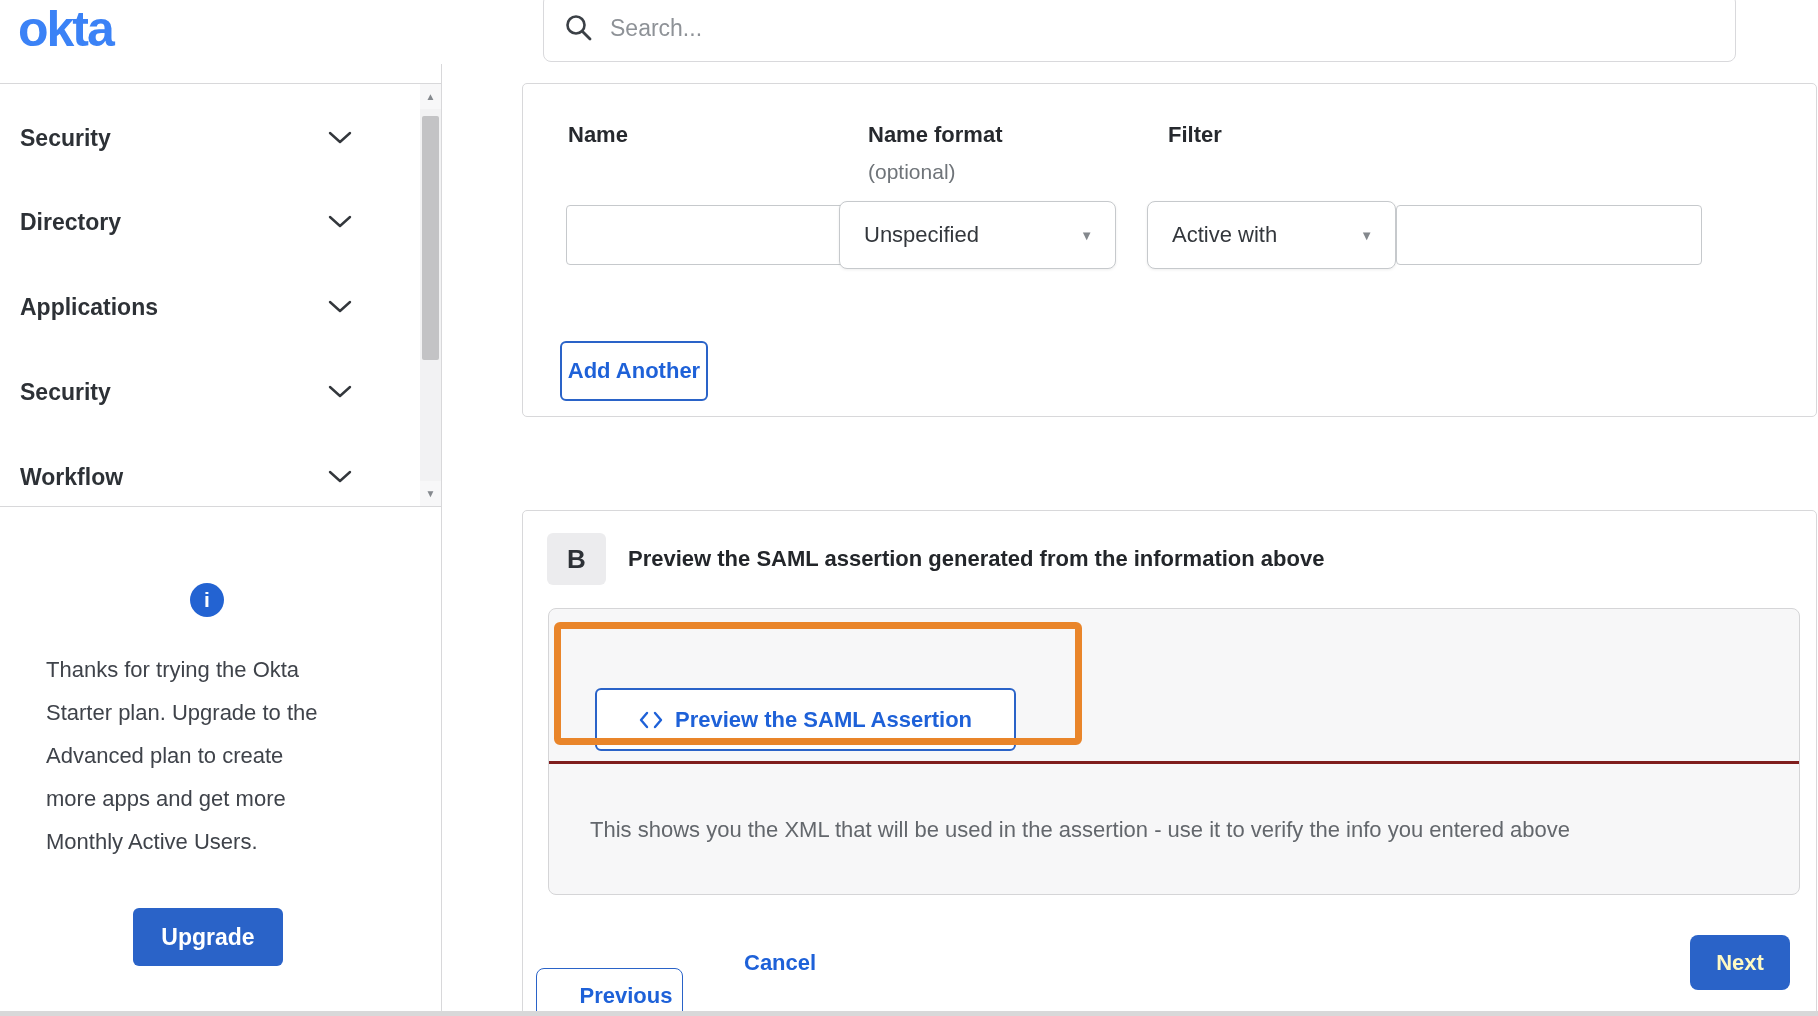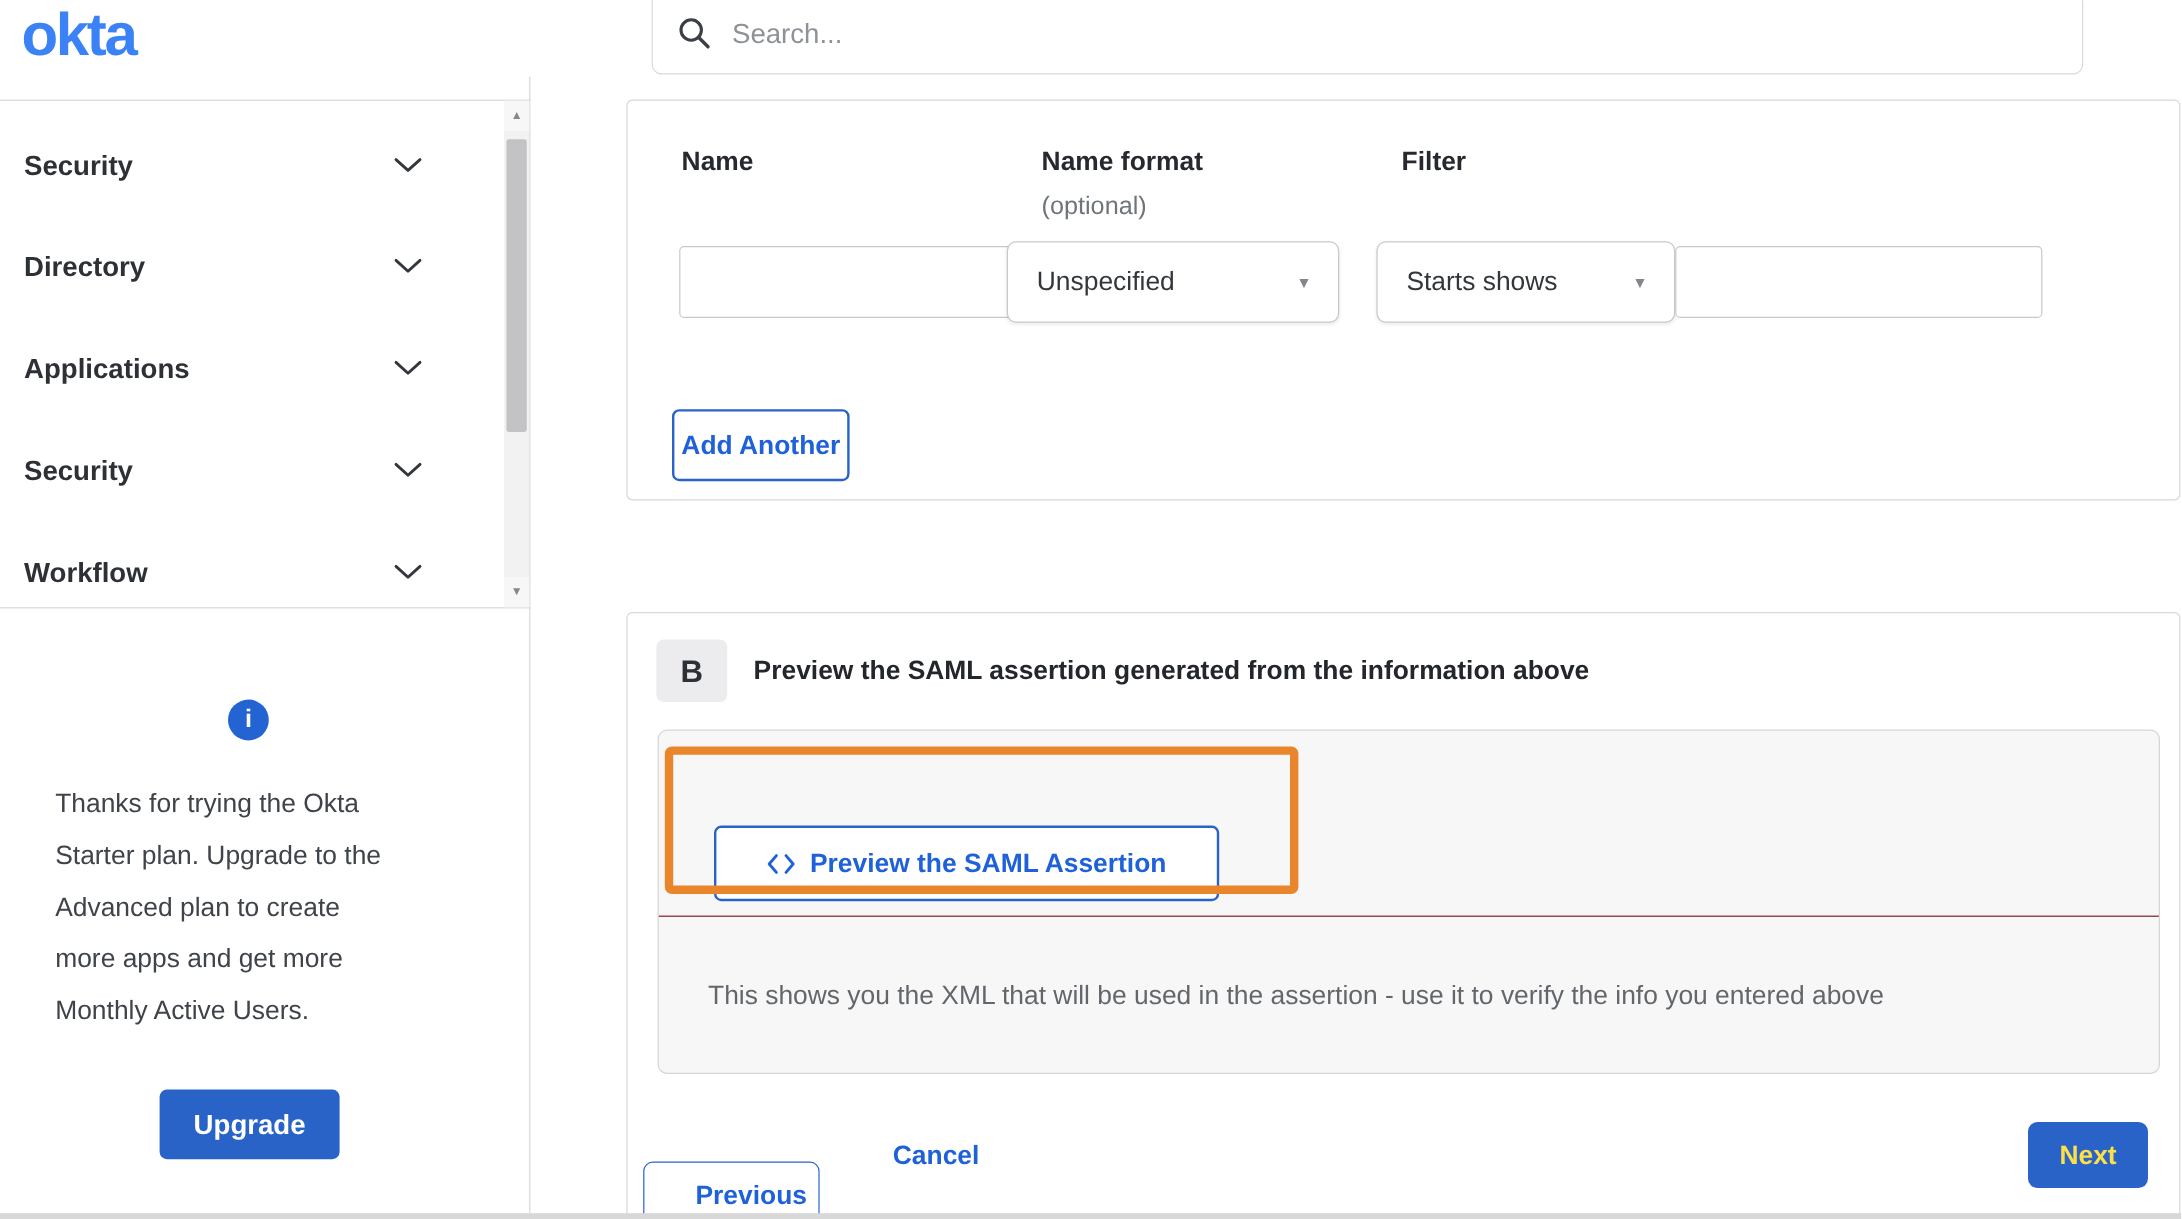--- a/index.html
+++ b/index.html
@@ -96,37 +96,37 @@
   .step-badge {
     width:59px; height:52px; background:#ececee; border-radius:6px;
     font-size:26px; font-weight:700; color:#2d3136;
     display:flex; align-items:center; justify-content:center;
   }
   .section-title { margin-left:22px; font-size:22px; font-weight:700; color:#23262a; }
   .preview-panel {
     position:absolute; left:548px; top:608px; width:1252px; height:287px;
     background:#f7f7f8; border:1px solid #d5d5d7; border-radius:8px;
   }
-  .preview-panel-top { position:relative; height:155px; border-bottom:1px solid #7f1d1d; }
+  .preview-panel-top { position:relative; height:155px; border-bottom:3px solid #7f1d1d; }
   #preview-saml-btn { position:absolute; left:46px; top:46px; width:421px; height:63px; gap:12px; }
   .preview-panel-bottom { height:131px; display:flex; align-items:center; padding-left:41px; }
   .preview-desc { font-size:22px; color:#63676c; }
   .annotation-box {
     position:absolute; left:554px; top:622px; width:528px; height:123px;
     border:7px solid #e9852a; border-radius:6px; pointer-events:none;
   }
   
   #previous-btn { position:absolute; left:536px; top:935px; width:147px; height:55px; border-width:1.5px; border-radius:8px;padding-left:33px; }
   .cancel-link {
     position:absolute; left:744px; top:935px; height:55px; line-height:55px;
     font-size:22px; font-weight:700; color:#1e61d8; cursor:pointer;
   }
   .btn-filled {
     position:absolute; background:#2a63c8; border:none; border-radius:8px;
-    color:#fde047; font-size:22px; font-weight:700; cursor:pointer;
+    color:#fef9c3; font-size:22px; font-weight:700; cursor:pointer;
     font-family:"Liberation Sans", sans-serif;
   }
   #next-btn { left:1690px; top:935px; width:100px; height:55px; }
   .bottom-strip { position:absolute; left:0; top:1011px; width:1818px; height:5px; background:#d8d8d9; }
 </style>
 </head>
 <body>
 
 <div id="app">
 
@@ -188,21 +188,21 @@
   <div class="form-label" style="left:868px; top:122px;">Name format</div>
   <div class="form-sublabel" style="left:868px; top:160px;">(optional)</div>
   <div class="form-label" style="left:1168px; top:122px;">Filter</div>
 
   <input class="text-input" style="left: 566px; top: 205px; width: 300px;" type="text" value="">
   <div class="select-box" style="left:839px; top:201px; width:277px;">
     <span class="select-value">Unspecified</span>
     <span class="select-caret">▼</span>
   </div>
   <div class="select-box" style="left:1147px; top:201px; width:249px;">
-    <span class="select-value">Starts shows</span>
+    <span class="select-value">Active with</span>
     <span class="select-caret">▼</span>
   </div>
   <input class="text-input" style="left: 1396px; top: 205px; width: 306px;" type="text" value="">
 
   <button class="btn-outline" id="add-another">Add Another</button>
 
   <div class="card" id="card-preview"></div>
   <div class="section-header">
     <div class="step-badge">B</div>
     <div class="section-title">Preview the SAML assertion generated from the information above</div>

